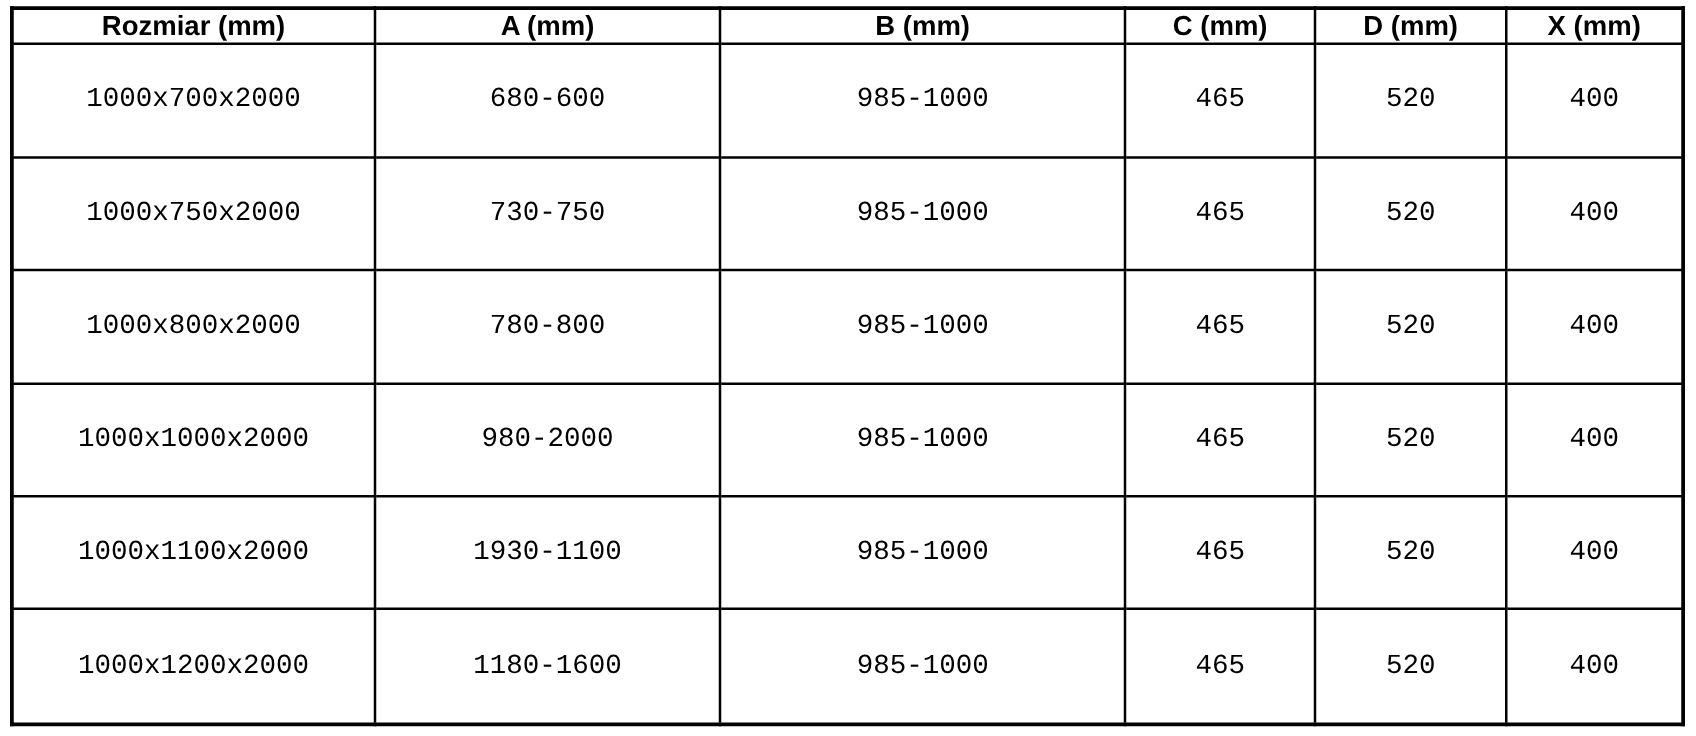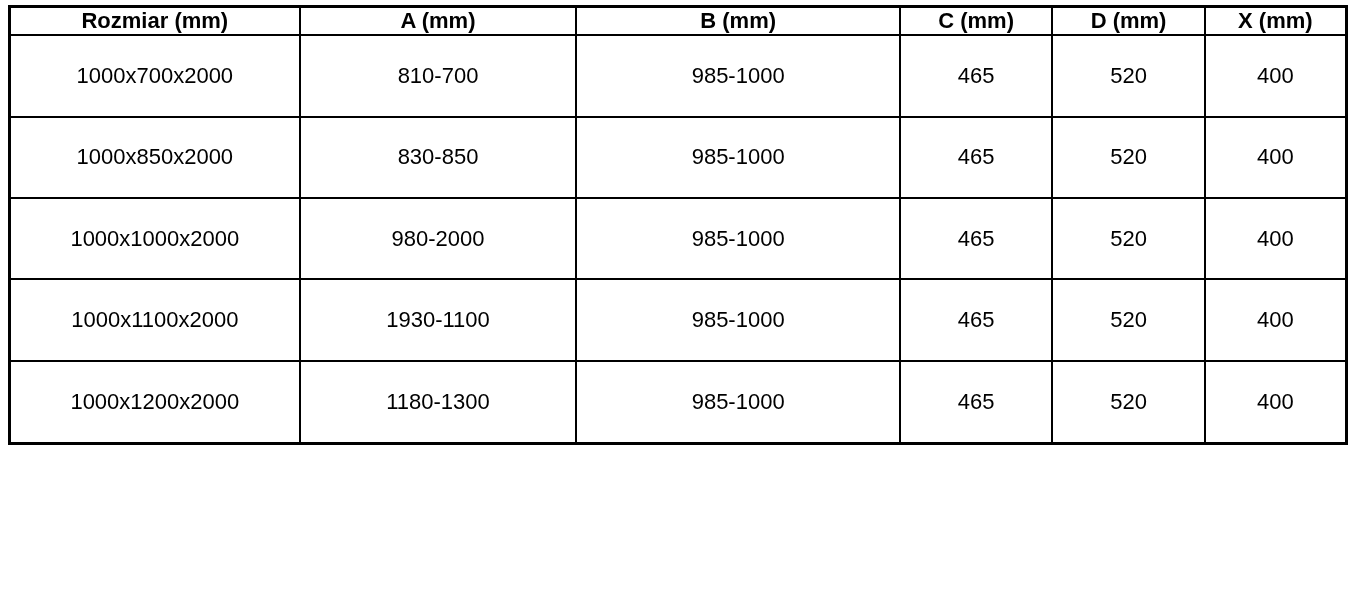--- a/index.html
+++ b/index.html
@@ -13,21 +13,21 @@
     width: 1357px;
     height: 589px;
     background: #ffffff;
     overflow: hidden;
   }
   .table-wrap {
     position: absolute;
     left: 8px;
     top: 5px;
     width: 1340px;
-    height: 440px;
+    height: 576px;
   }
   table.size-table {
     width: 100%;
     height: 100%;
     border-collapse: collapse;
     table-layout: fixed;
     border: 3px solid #000000;
     color: #000000;
   }
   table.size-table th,
@@ -39,20 +39,21 @@
     font-size: 22px;
     line-height: 1.2;
     overflow: hidden;
     white-space: nowrap;
   }
   table.size-table th {
     font-weight: bold;
   }
   table.size-table td {
     font-weight: normal;
+    font-family: Liberation Mono, monospace;
   }
   col.c-rozmiar { width: 21.7%; }
   col.c-a       { width: 20.7%; }
   col.c-b       { width: 24.2%; }
   col.c-c       { width: 11.4%; }
   col.c-d       { width: 11.4%; }
   col.c-x       { width: 10.6%; }
 </style>
 </head>
 <body>
@@ -74,29 +75,37 @@
             <th>A (mm)</th>
             <th>B (mm)</th>
             <th>C (mm)</th>
             <th>D (mm)</th>
             <th>X (mm)</th>
           </tr>
       </thead>
       <tbody>
           <tr>
             <td>1000x700x2000</td>
-            <td>810-700</td>
+            <td>680-600</td>
             <td>985-1000</td>
             <td>465</td>
             <td>520</td>
             <td>400</td>
           </tr>
           <tr>
-            <td>1000x850x2000</td>
-            <td>830-850</td>
+            <td>1000x750x2000</td>
+            <td>730-750</td>
+            <td>985-1000</td>
+            <td>465</td>
+            <td>520</td>
+            <td>400</td>
+          </tr>
+          <tr>
+            <td>1000x800x2000</td>
+            <td>780-800</td>
             <td>985-1000</td>
             <td>465</td>
             <td>520</td>
             <td>400</td>
           </tr>
           <tr>
             <td>1000x1000x2000</td>
             <td>980-2000</td>
             <td>985-1000</td>
             <td>465</td>
@@ -106,21 +115,21 @@
           <tr>
             <td>1000x1100x2000</td>
             <td>1930-1100</td>
             <td>985-1000</td>
             <td>465</td>
             <td>520</td>
             <td>400</td>
           </tr>
           <tr>
             <td>1000x1200x2000</td>
-            <td>1180-1300</td>
+            <td>1180-1600</td>
             <td>985-1000</td>
             <td>465</td>
             <td>520</td>
             <td>400</td>
           </tr>
         </tbody>
     </table>
   </div>
 </div>
 

